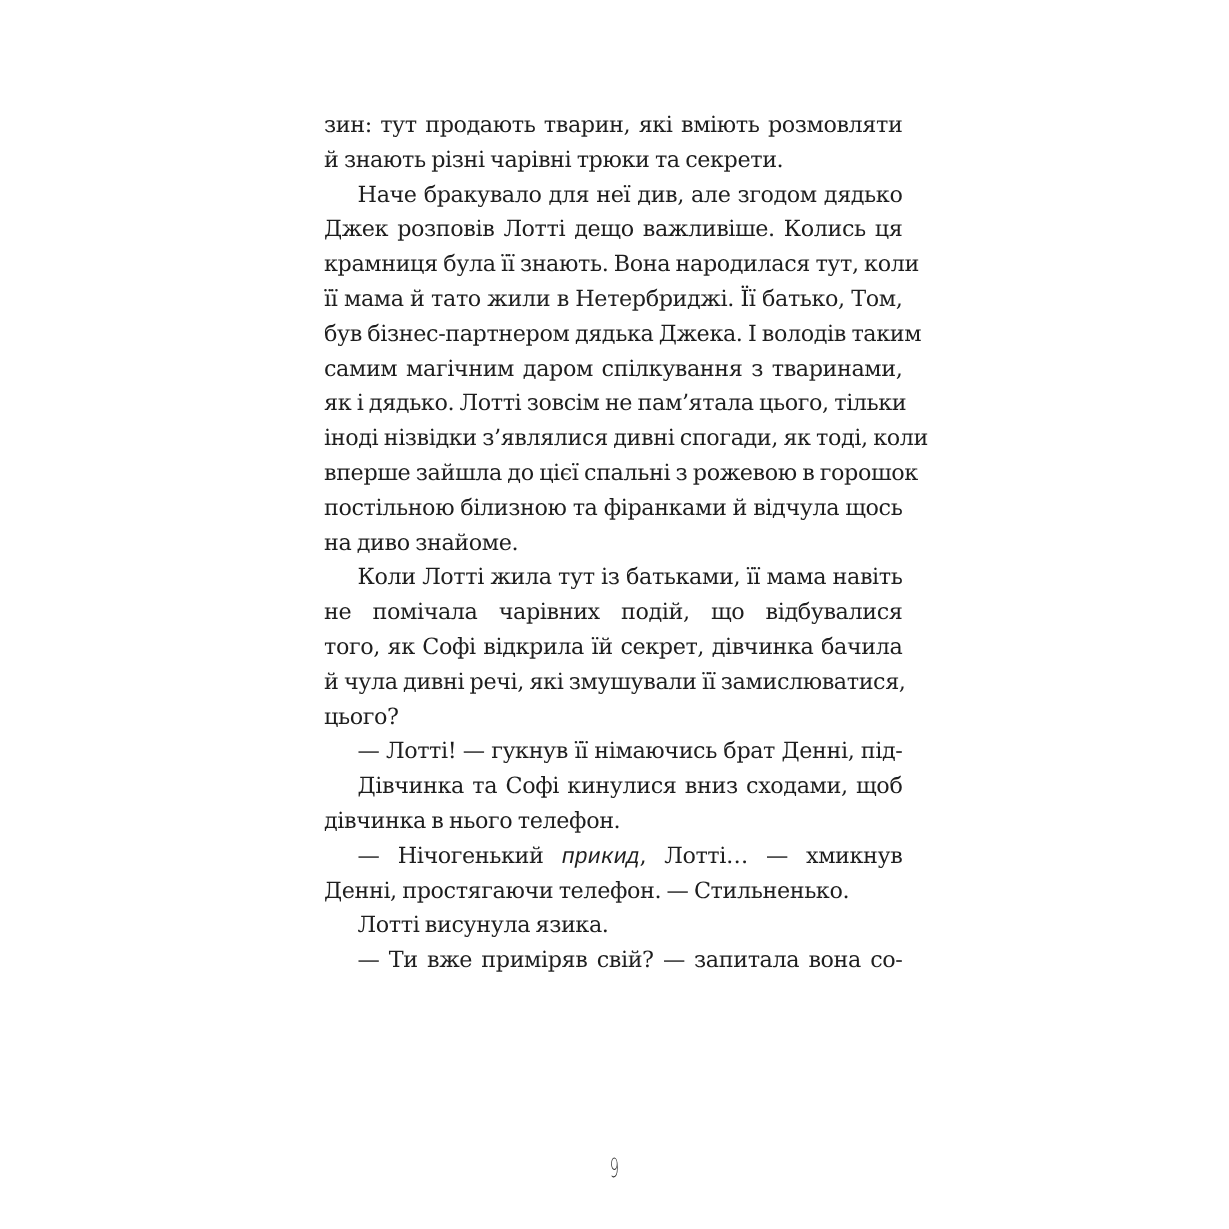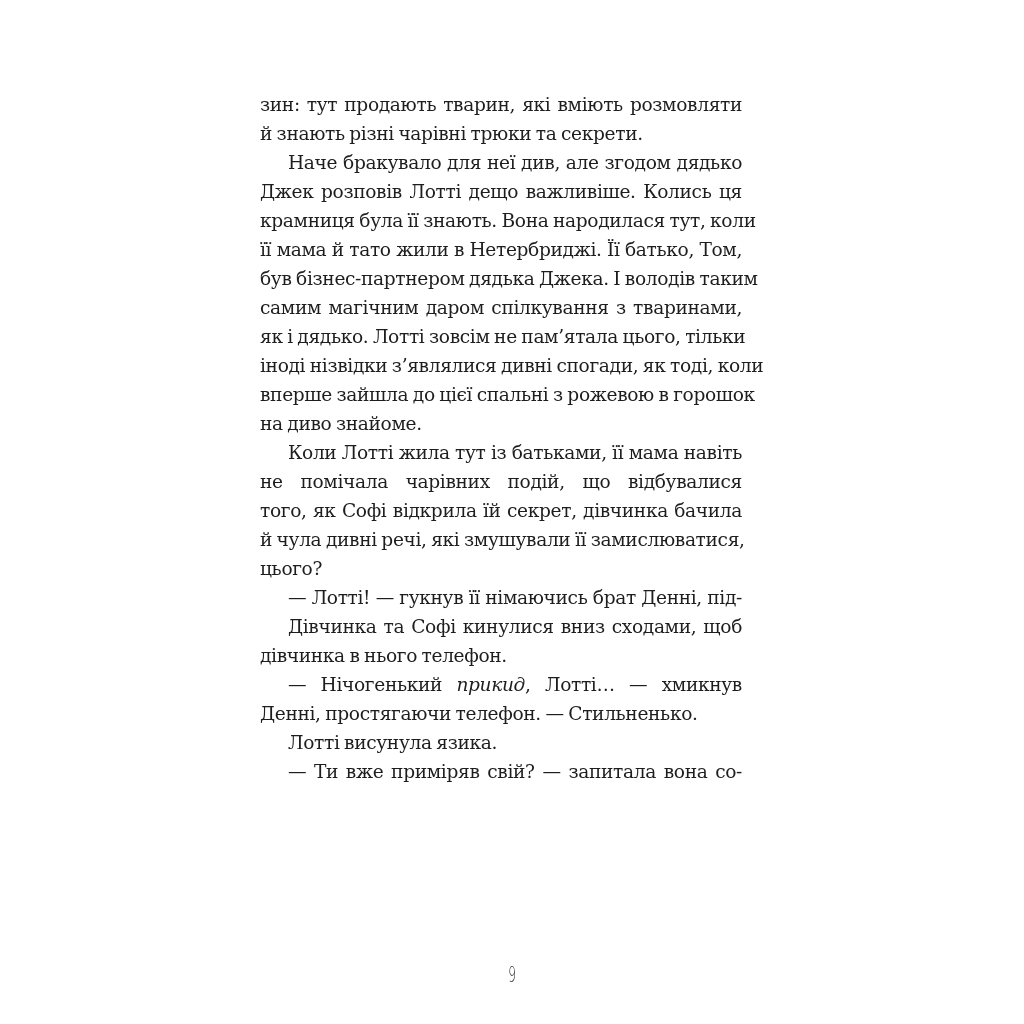--- a/index.html
+++ b/index.html
@@ -10,21 +10,21 @@
   body {
     width: 1024px;
     height: 1024px;
     position: relative;
     overflow: hidden;
     font-family: "DejaVu Serif", "Liberation Serif", serif;
     color: #1e1e1e;
   }
   .page {
     position: absolute;
-    left: 260px;
+    left: 270px;
     top: 90px;
     width: 482px;
   }
   .line {
     height: 29.0px;
     line-height: 29px;
     font-size: 18.6px;
     white-space: nowrap;
     text-align: justify;
     text-align-last: justify;
@@ -32,20 +32,21 @@
     word-spacing: -1px;
   }
   .line.last {
     text-align-last: left;
   }
   .line.indent {
     padding-left: 28px;
   }
   .line span.it {
     font-style: italic;
+    font-family: Liberation Mono, monospace;
   }
   .page-number {
     position: absolute;
     left: 0;
     width: 1024px;
     top: 962px;
     text-align: center;
     font-size: 22px;
     font-family: "DejaVu Sans", sans-serif;
     font-weight: 200;
@@ -61,20 +62,21 @@
   <div class="line last">й знають різні чарівні трюки та секрети.</div>
   <div class="line indent">Наче бракувало для неї див, але згодом дядько</div>
   <div class="line">Джек розповів Лотті дещо важливіше. Колись ця</div>
   <div class="line">крамниця була її знають. Вона народилася тут, коли</div>
   <div class="line">її мама й тато жили в Нетербриджі. Її батько, Том,</div>
   <div class="line">був бізнес-партнером дядька Джека. І володів таким</div>
   <div class="line">самим магічним даром спілкування з тваринами,</div>
   <div class="line">як і дядько. Лотті зовсім не пам’ятала цього, тільки</div>
   <div class="line">іноді нізвідки з’являлися дивні спогади, як тоді, коли</div>
   <div class="line">вперше зайшла до цієї спальні з рожевою в горошок</div>
+  <div class="line">постільною білизною та фіранками й відчула щось</div>
   <div class="line last">на диво знайоме.</div>
   <div class="line indent">Коли Лотті жила тут із батьками, її мама навіть</div>
   <div class="line">не помічала чарівних подій, що відбувалися</div>
   <div class="line">того, як Софі відкрила їй секрет, дівчинка бачила</div>
   <div class="line">й чула дивні речі, які змушували її замислюватися,</div>
   <div class="line last">цього?</div>
   <div class="line indent">— Лотті! — гукнув її німаючись брат Денні, під-</div>
   <div class="line indent">Дівчинка та Софі кинулися вниз сходами, щоб</div>
   <div class="line last">дівчинка в нього телефон.</div>
   <div class="line indent"><span>— Нічогенький </span><span class="it">прикид</span><span>, Лотті… — хмикнув</span></div>

